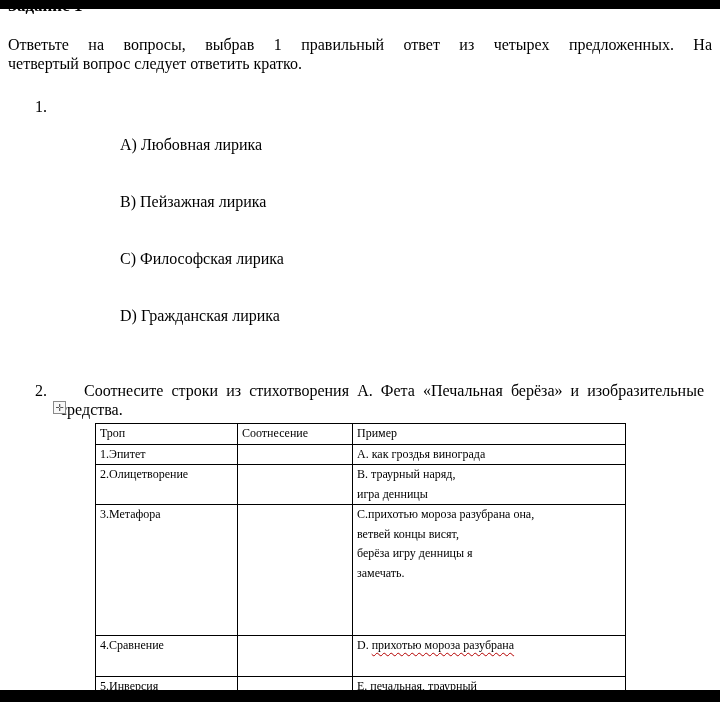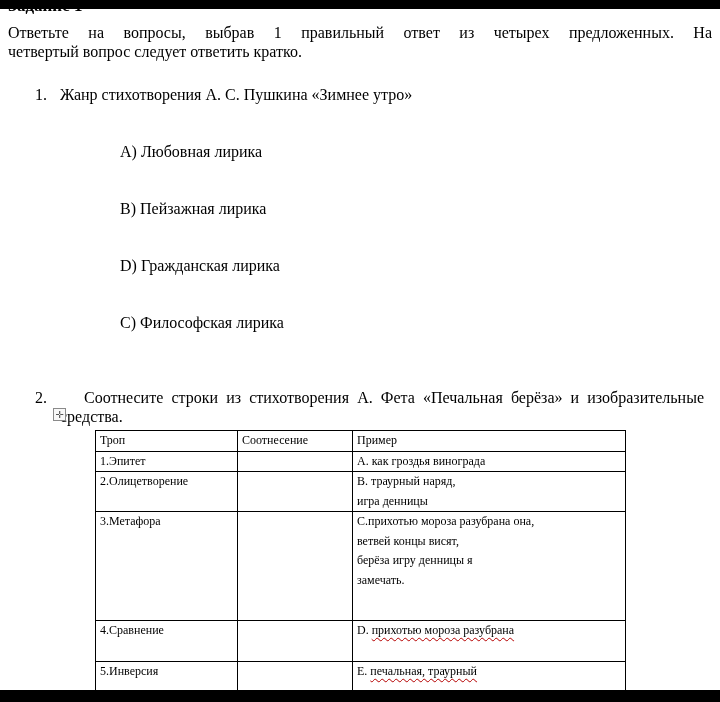--- a/index.html
+++ b/index.html
@@ -22,21 +22,21 @@
     position: absolute; bottom: 0; left: 0; right: 0; height: 12px;
     background: var(--bar, #000000); z-index: 10;
   }
   .content { padding: 0 8px; }
 
   .task-title {
     margin: -3px 0 0 0;
     font-size: 17px; font-weight: bold; line-height: 18px;
   }
 
-  .intro { margin-top: 8px; line-height: 19px; }
+  .intro { margin-top: 20px; line-height: 19px; }
   .line-justify { text-align: justify; text-align-last: justify; }
 
   .question { position: relative; line-height: 19px; }
   .hang { padding-left: 52px; }
   .hang .qnum { position: absolute; left: 27px; top: 0; }
 
   .q1 { margin-top: 24px; }
   .options { padding-left: 60px; white-space: pre-wrap; }
   .q1 .option { line-height: 19px; }
 
@@ -59,21 +59,21 @@
   }
   .match th, .match td {
     border: 1px solid #000;
     font-weight: normal; text-align: left; vertical-align: top;
     padding: 0 4px; line-height: 19.5px; font-size: 12px;
   }
   .col-trope { width: 142px; } .col-match { width: 115px; } .col-example { width: 273px; }
   .rh th { height: 20px; }
   .r1 td { height: 20px; }
   .r2 td { height: 39px; }
-  .r3 td { height: 109px; }
+  .r3 td { height: 131px; }
   .r4 td { height: 41px; }
   .r5 td { height: 34px; }
   .c-example { white-space: pre-line; }
   .marked {
     text-decoration: underline;
     text-decoration-style: wavy;
     text-decoration-color: var(--marked-underline, #b40000);
     text-decoration-thickness: 1px;
     text-underline-offset: 3px;
   }
@@ -96,26 +96,25 @@
 
     <h1 class="task-title">Задание 1</h1>
 
     <div class="intro">
       <div class="line-justify">Ответьте на вопросы, выбрав 1 правильный ответ из четырех предложенных. На</div>
       <div>четвертый вопрос следует ответить кратко.</div>
     </div>
 
     <div class="question hang q1">
       <span class="qnum">1.</span>
-      <div>Жанр стихотворения А. С. Пушкина «Зимнее утро»</div>
       <div class="options">
         <div class="option">A) Любовная лирика</div>
         <div class="option">B) Пейзажная лирика</div>
+        <div class="option">C) Философская лирика</div>
         <div class="option">D) Гражданская лирика</div>
-        <div class="option">C) Философская лирика</div>
       </div>
     </div>
 
     <div class="question hang q2">
       <span class="qnum">2.</span>
       <div class="qline1 line-justify">Соотнесите строки из стихотворения А. Фета «Печальная берёза» и изобразительные</div>
       <div>средства.</div>
       <span class="move-handle">✛</span>
     </div>
 

